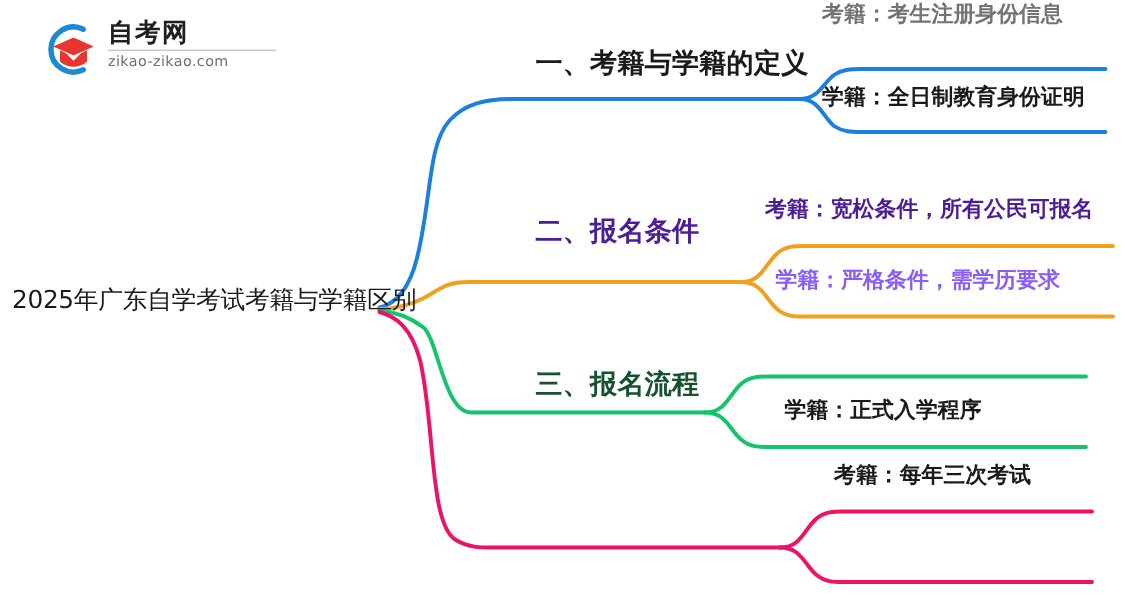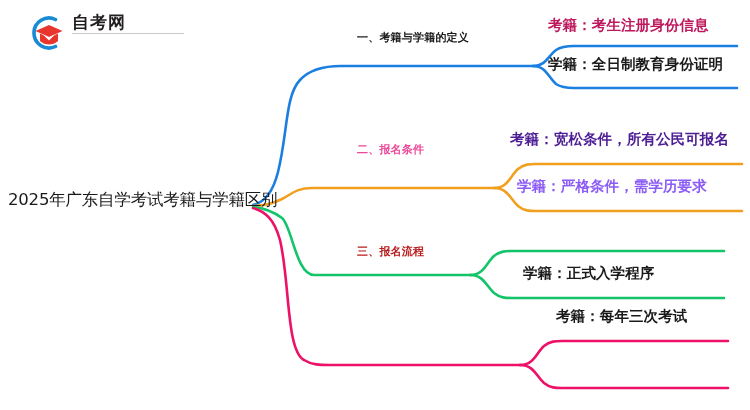--- a/index.html
+++ b/index.html
@@ -79,21 +79,21 @@
     font-size: 16.5px;
     font-weight: normal;
     color: #1a1a1a;
     white-space: nowrap;
     letter-spacing: -0.2px;
   }
   
   .branch-label {
     position: absolute;
     font-family: "DejaVu Sans", "Liberation Sans", sans-serif;
-    font-size: 11px;
+    font-size: 18px;
     font-weight: bold;
     white-space: nowrap;
     letter-spacing: 0.2px;
   }
   
   .leaf-label {
     position: absolute;
     font-family: "DejaVu Sans", "Liberation Sans", sans-serif;
     font-size: 14.5px;
     font-weight: bold;
@@ -136,31 +136,32 @@
   <div id="logo">
     <svg id="logo-mark" viewBox="0 0 40 38">
       <path d="M27.5,5.5 A15,15 0 1 0 27.5,32.5" fill="none" stroke="#1a8ad4" stroke-width="3.6" stroke-linecap="round"></path>
       <path d="M21,11 L34.5,17 L21,23 L7.5,17 Z" fill="#e8352e"></path>
       <path d="M12,19.5 L12,27 C12,27 15.5,30.5 21,30.5 C26.5,30.5 30,27 30,27 L30,19.5 L21,23.8 Z" fill="#e8352e"></path>
       <path d="M21,23.2 L15,20.5 L21,26.5 L27,20.5 Z" fill="#ffffff"></path>
     </svg>
     <div id="logo-text">
       <div id="logo-title">自考网</div>
       <div id="logo-rule"></div>
+      <div id="logo-url">zikao-zikao.com</div>
     </div>
   </div>
 
   <div id="root-label">2025年广东自学考试考籍与学籍区别</div>
 
   <div class="branch-label" style="left:357px; top:30px; color:#1a1a1a;">一、考籍与学籍的定义</div>
-  <div class="leaf-label" style="left:548px; top:16px; color:#be185d;">考籍：考生注册身份信息</div>
+  <div class="leaf-label" style="left:548px; top:0; color:#737373;">考籍：考生注册身份信息</div>
   <div class="leaf-label" style="left:548px; top:55px; color:#1a1a1a;font-family:Liberation Serif, serif;">学籍：全日制教育身份证明</div>
 
-  <div class="branch-label" style="left:357px; top:142px; color:#ec4899;">二、报名条件</div>
+  <div class="branch-label" style="left:357px; top:142px; color:#4c1d95;">二、报名条件</div>
   <div class="leaf-label" style="left:510px; top:130px; color:#4c1d95;">考籍：宽松条件，所有公民可报名</div>
   <div class="leaf-label" style="left:517px; top:177px; color:#8b5cf6;">学籍：严格条件，需学历要求</div>
 
-  <div class="branch-label" style="left:357px; top:244px; color:#b91c1c;">三、报名流程</div>
+  <div class="branch-label" style="left:357px; top:244px; color:#14532d;">三、报名流程</div>
   <div class="leaf-label" style="left:523px; top:264px; color:#1a1a1a;">学籍：正式入学程序</div>
 
   <div class="leaf-label" style="left:556px; top:307px; color:#1a1a1a;font-family:Liberation Serif, serif;">考籍：每年三次考试</div>
 
 </div>
 
 </body></html>

